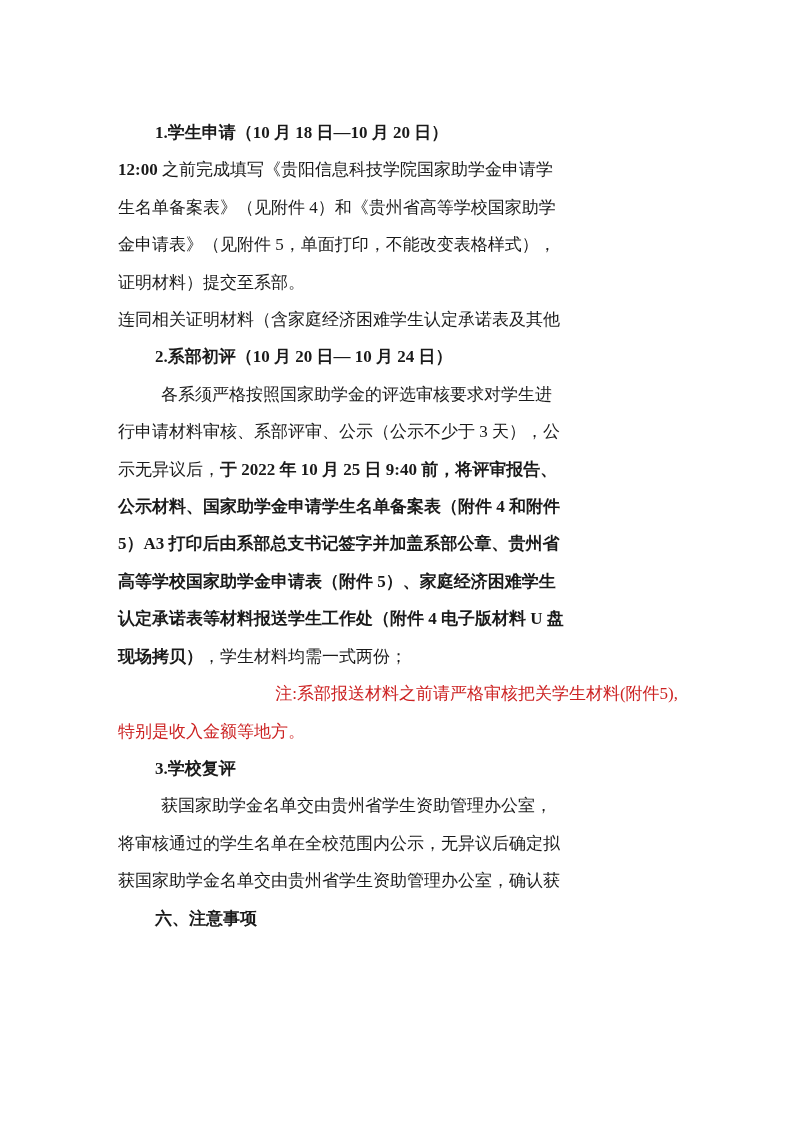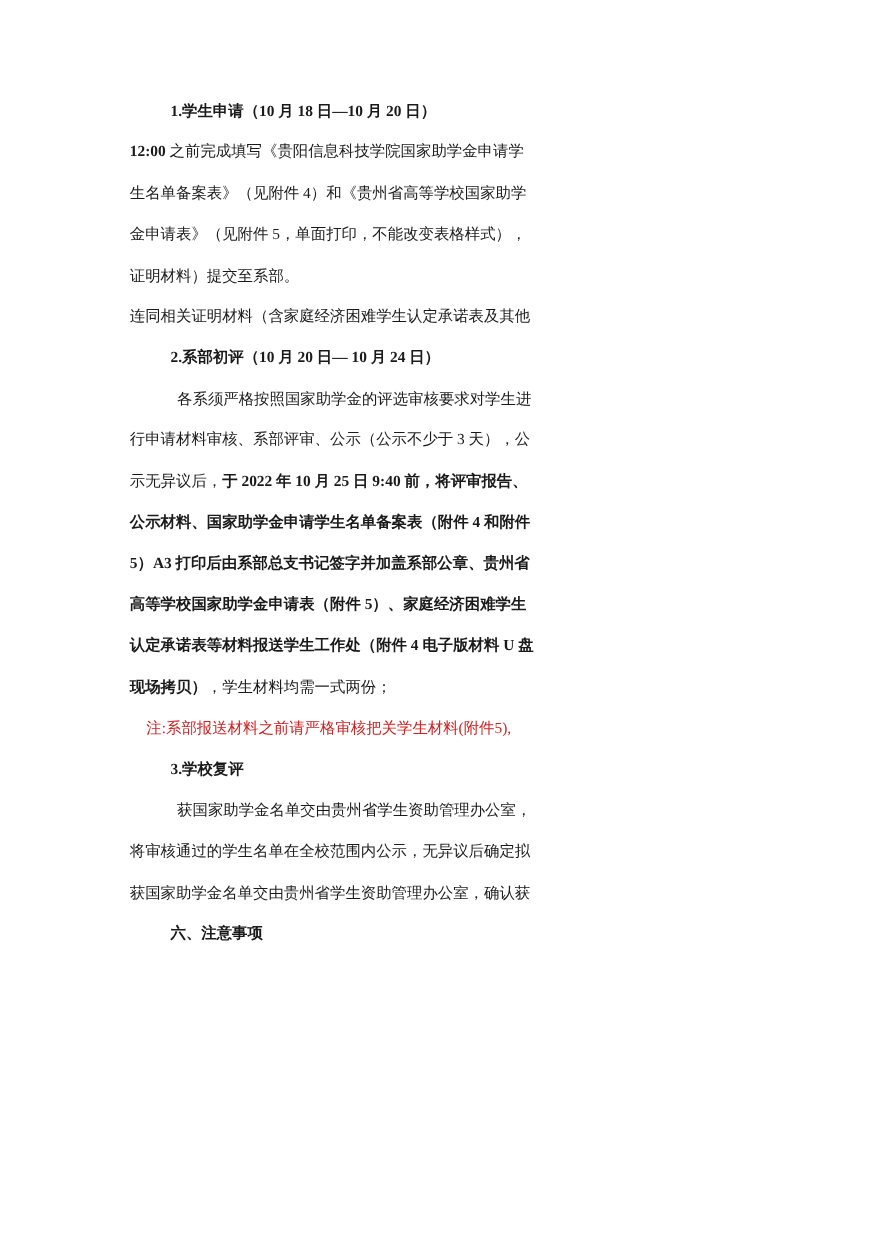--- a/index.html
+++ b/index.html
@@ -12,23 +12,23 @@
     width: 793px;
     height: 1122px;
     margin: 0 auto;
     background: #ffffff;
     overflow: hidden;
     font-family: "Liberation Serif", "DejaVu Serif", serif;
   }
   .text-block {
     position: absolute;
     left: 118px;
-    top: 83px;
+    top: 114px;
     width: 560px;
-    font-size: 14px;
+    font-size: 17px;
     line-height: 37.4px;
   }
   .line {
     white-space: nowrap;
   }
   .line.heading {
     text-indent: 37px;
     font-weight: bold;
   }
   .line.body-first {
@@ -54,20 +54,21 @@
       <div class="line body"><span>连同相关证明材料（含家庭经济困难学生认定承诺表及其他</span></div>
       <div class="line heading"><span class="seg-bold">2.系部初评（10 月 20 日— 10 月 24 日）</span></div>
       <div class="line body-first"><span>各系须严格按照国家助学金的评选审核要求对学生进</span></div>
       <div class="line body"><span>行申请材料审核、系部评审、公示（公示不少于 3 天），公</span></div>
       <div class="line body"><span>示无异议后，</span><span class="seg-bold">于 2022 年 10 月 25 日 9:40 前，将评审报告、</span></div>
       <div class="line body"><span class="seg-bold">公示材料、国家助学金申请学生名单备案表（附件 4 和附件</span></div>
       <div class="line body"><span class="seg-bold">5）A3 打印后由系部总支书记签字并加盖系部公章、贵州省</span></div>
       <div class="line body"><span class="seg-bold">高等学校国家助学金申请表（附件 5）、家庭经济困难学生</span></div>
       <div class="line body"><span class="seg-bold">认定承诺表等材料报送学生工作处（附件 4 电子版材料 U 盘</span></div>
       <div class="line body"><span class="seg-bold">现场拷贝）</span><span>，学生材料均需一式两份；</span></div>
-      <div class="line note-first" style="color: rgb(204, 34, 34);"><span>注:系部报送材料之前请严格审核把关学生材料(附件5),</span></div>
+      <div class="line note-first" style="color: rgb(204, 34, 34); text-align: right;"><span>注:系部报送材料之前请严格审核把关学生材料(附件5),</span></div>
+      <div class="line note" style="color: rgb(204, 34, 34);"><span>特别是收入金额等地方。</span></div>
       <div class="line heading"><span class="seg-bold">3.学校复评</span></div>
       <div class="line body-first"><span>获国家助学金名单交由贵州省学生资助管理办公室，</span></div>
       <div class="line body"><span>将审核通过的学生名单在全校范围内公示，无异议后确定拟</span></div>
       <div class="line body"><span>获国家助学金名单交由贵州省学生资助管理办公室，确认获</span></div>
       <div class="line heading"><span class="seg-bold">六、注意事项</span></div>
     </div>
 </div>
 
 </body></html>

